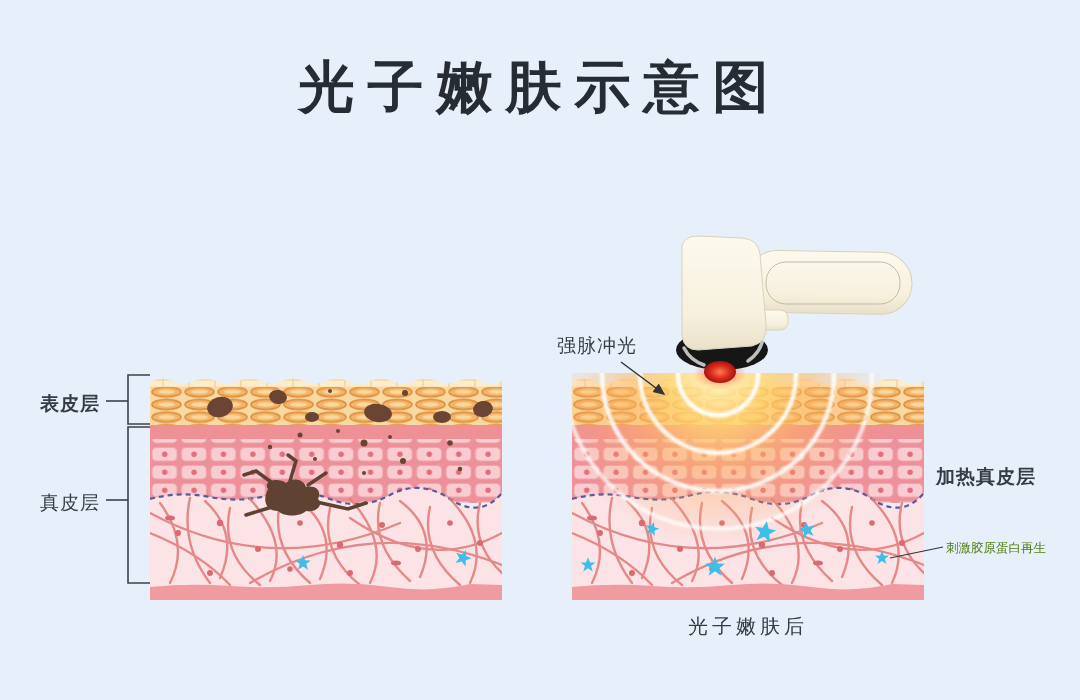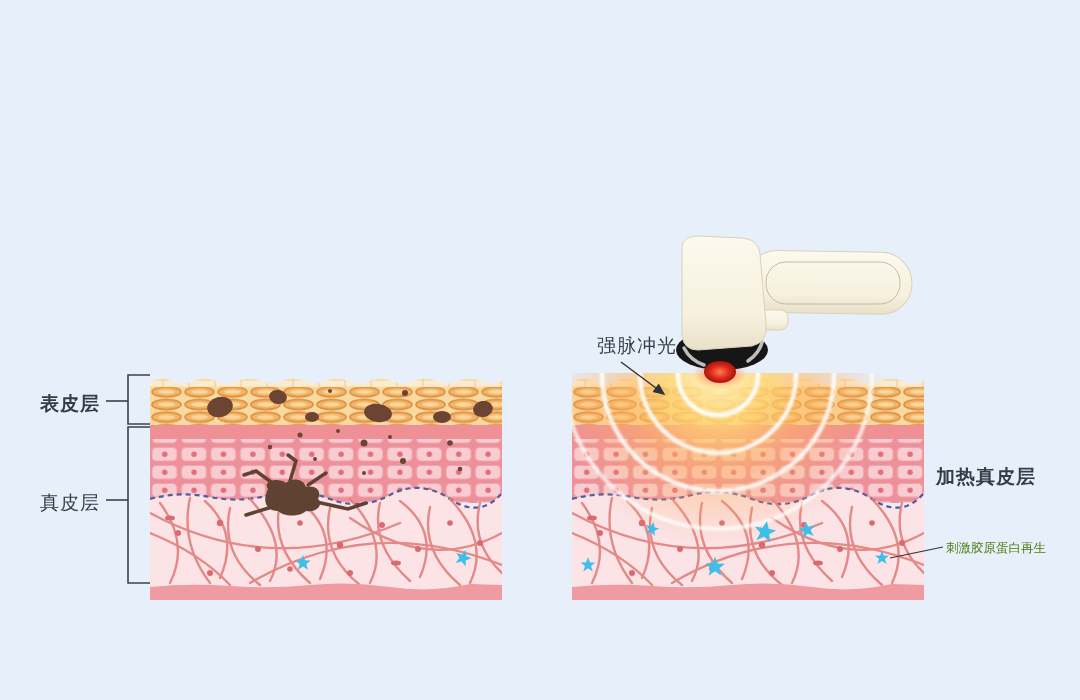--- a/index.html
+++ b/index.html
@@ -209,22 +209,24 @@
       <rect x="116" y="30" width="134" height="42" rx="20" fill="none" stroke="#b6ae99" stroke-width="1" opacity="0.8"></rect>
       <rect x="104" y="78" width="34" height="20" rx="8" fill="url(#bodyG)" stroke="#d9d1bb" stroke-width="1"></rect>
       <ellipse cx="72" cy="118" rx="46" ry="20" fill="#161616"></ellipse>
       <path d="M34,116 Q40,128 54,133" fill="none" stroke="#e8e8e8" stroke-width="3.5" opacity="0.8" stroke-linecap="round"></path>
       <path d="M113,106 Q111,120 98,129" fill="none" stroke="#e8e8e8" stroke-width="3.5" opacity="0.8" stroke-linecap="round"></path>
       <path d="M32,14 Q34,4 48,4 L92,6 Q108,7 110,22 L116,92 Q118,110 102,114 L48,118 Q34,118 32,104 Z" fill="url(#bodyG)" stroke="#d9d1bb" stroke-width="1"></path>
       <ellipse cx="70" cy="140" rx="16" ry="11" fill="url(#tipRed)"></ellipse>
     </g>
   </svg>
 
+  <div class="abs title">光子嫩肤示意图</div>
 
   <div class="abs layer-label" style="left:40px;top:391px;font-weight:bold;">表皮层</div>
   <div class="abs layer-label" style="left:40px;top:490px;text-align:right;">真皮层</div>
 
-  <div class="abs layer-label" style="left:557px;top:333px;margin-left:40px;">强脉冲光</div>
+  <div class="abs layer-label" style="left:557px;top:333px;">强脉冲光</div>
   <div class="abs layer-label" style="left:936px;top:464px;font-weight:bold;">加热真皮层</div>
   <div class="abs small-label" style="left:946px;top:540px;">刺激胶原蛋白再生</div>
 
+  <div class="abs caption" style="left:572px;top:613px;">光子嫩肤后</div>
 
 </div>
 
 </body></html>

